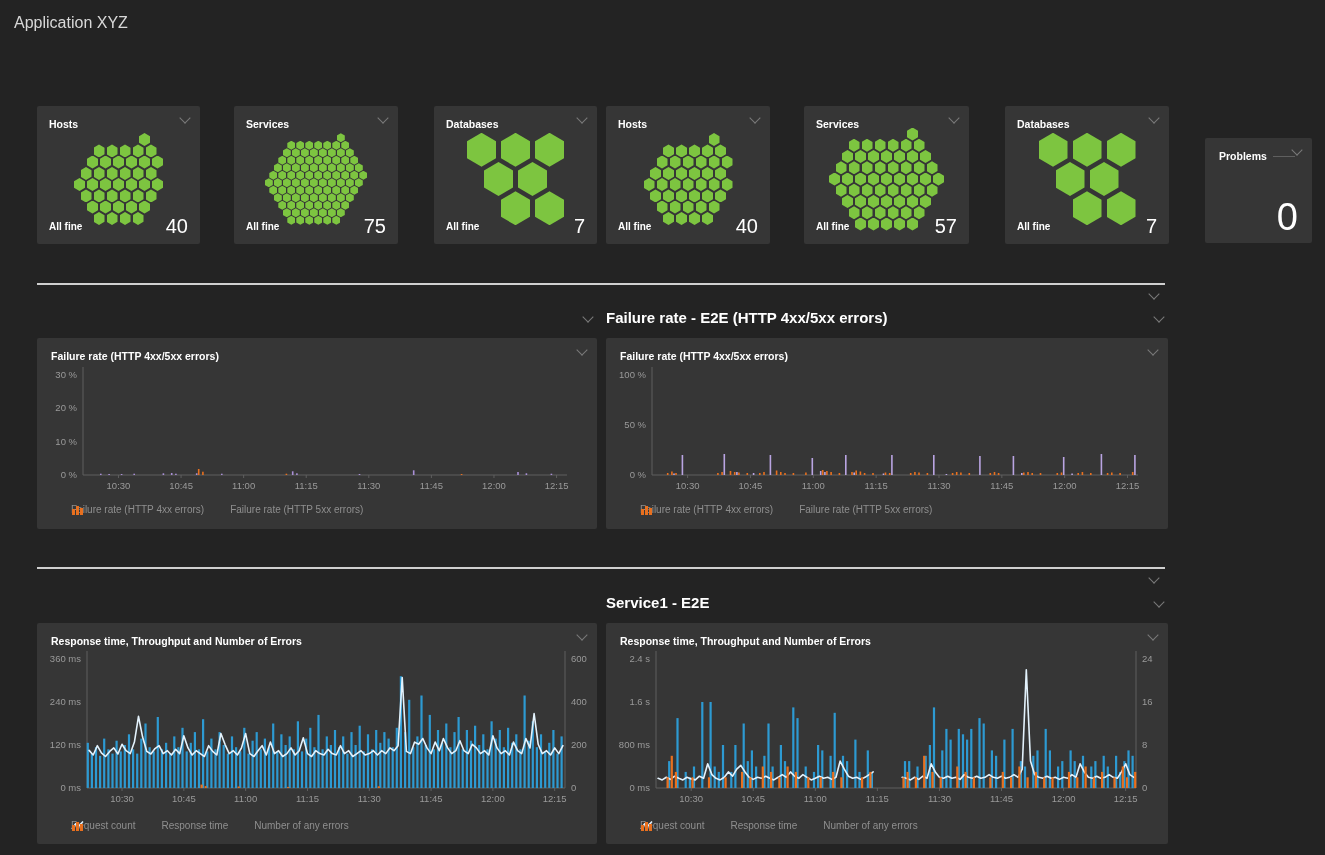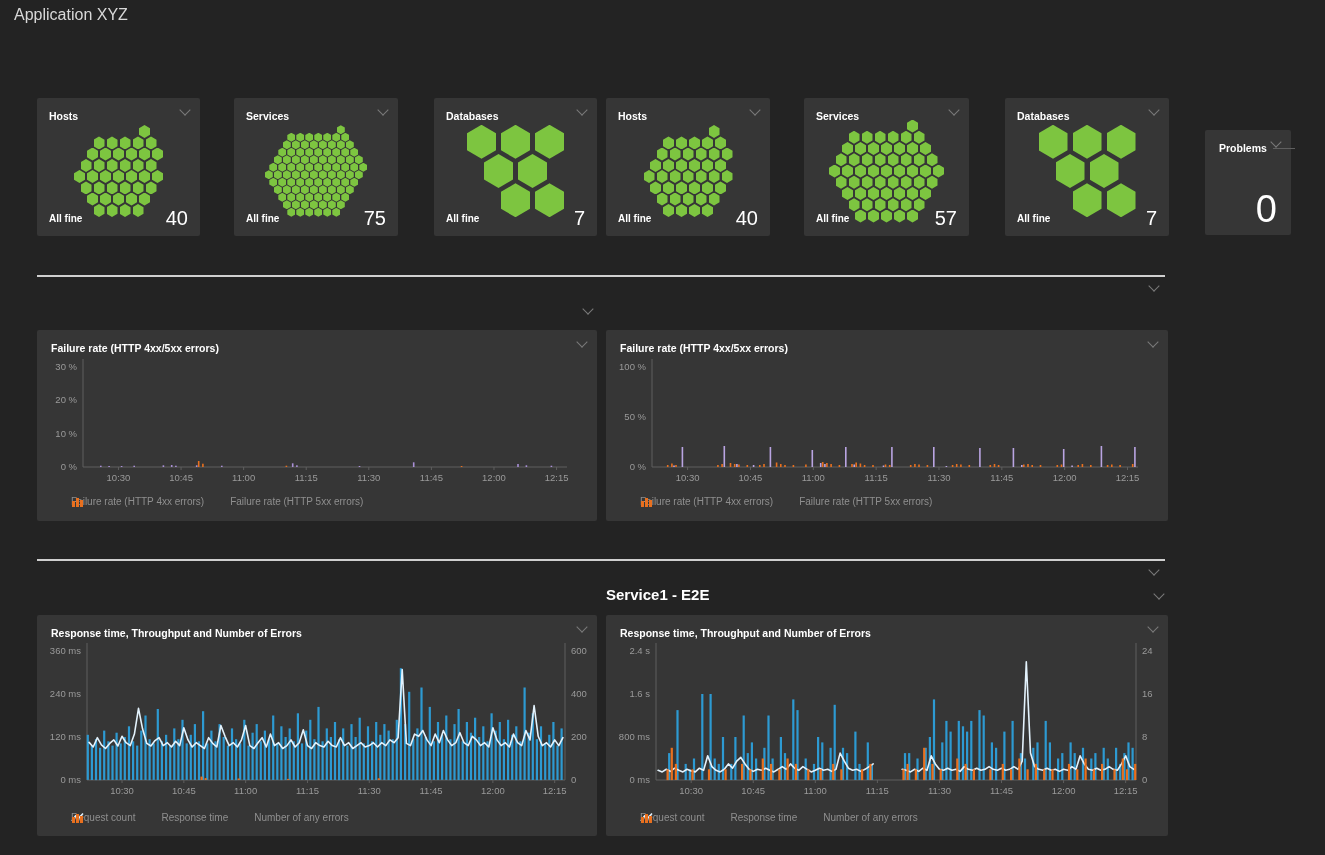--- a/index.html
+++ b/index.html
@@ -1,17 +1,17 @@
 <!DOCTYPE html>
 <html><head>
 <meta charset="utf-8">
 <style>
   html,body{margin:0;padding:0;background:#232323;width:1325px;height:855px;overflow:hidden;
     font-family:"Liberation Sans", sans-serif;-webkit-font-smoothing:antialiased;}
-  .page{position:absolute;inset:0;}
+  .page{position:absolute;inset:0;margin-top:8px;}
   .page-title{position:absolute;left:14px;top:6px;font-size:16px;color:#d8d8d8;font-weight:400;}
   .col-header{position:absolute;height:20px;}
   .col-header .st{font-size:15px;font-weight:700;color:#ffffff;}
   .chev{width:14px;height:14px;position:relative;display:inline-block;}
   .chev::after{content:"";position:absolute;left:3px;top:2px;width:7px;height:7px;
     border-right:1.5px solid #7a7a7a;border-bottom:1.5px solid #7a7a7a;transform:rotate(45deg);}
   .col-header .chev{position:absolute;right:2px;top:2px;}
   .tile{position:absolute;background:#363636;border-radius:2px;}
   .tile-head{position:absolute;left:12px;right:8px;top:8px;height:16px;}
   .tile-title{font-size:10.5px;font-weight:700;color:#ffffff;}
@@ -321,33 +321,37 @@
         <div class="hex" style="left: 101.5px; top: 2.8px; width: 29px; height: 34px; background: rgb(125, 197, 64); clip-path: polygon(50% 0px, 100% 25%, 100% 75%, 50% 100%, 0px 75%, 0px 25%);"></div>
         <div class="hex" style="left: 50.5px; top: 32px; width: 29px; height: 34px; background: rgb(125, 197, 64); clip-path: polygon(50% 0px, 100% 25%, 100% 75%, 50% 100%, 0px 75%, 0px 25%);"></div>
         <div class="hex" style="left: 84.5px; top: 32px; width: 29px; height: 34px; background: rgb(125, 197, 64); clip-path: polygon(50% 0px, 100% 25%, 100% 75%, 50% 100%, 0px 75%, 0px 25%);"></div>
         <div class="hex" style="left: 67.5px; top: 61.3px; width: 29px; height: 34px; background: rgb(125, 197, 64); clip-path: polygon(50% 0px, 100% 25%, 100% 75%, 50% 100%, 0px 75%, 0px 25%);"></div>
         <div class="hex" style="left: 101.5px; top: 61.3px; width: 29px; height: 34px; background: rgb(125, 197, 64); clip-path: polygon(50% 0px, 100% 25%, 100% 75%, 50% 100%, 0px 75%, 0px 25%);"></div>
       </div>
     <div class="hc-status">All fine</div>
     <div class="hc-count">7</div>
   </div>
 
-  <div class="tile" style="left:1205px;top:130px;width:86px;height:105px">
+  <div class="tile" style="left:1205px;top:130px;width:107px;height:105px">
     <div class="tile-head" style="left:14px">
       <span class="tile-title">Problems</span>
       <span class="chev"></span>
     </div>
     <div class="problems-dash"></div>
     <div class="problems-value">0</div>
   </div>
 
   <div class="divider" style="left:37px;top:275px;width:1128px"></div>
   <span class="chev divider-chev" style="left:1147px;top:280px"></span>
 
   <div class="col-header" style="left:37px;top:301px;width:560px">
+    <span class="chev"></span>
+  </div>
+  <div class="col-header" style="left:606px;top:301px;width:562px">
+    <span class="st">Failure rate - E2E (HTTP 4xx/5xx errors)</span>
     <span class="chev"></span>
   </div>
 
   <div class="tile chart-tile" style="left:37px;top:330px;width:560px;height:191px">
     <div class="tile-head" style="left:14px"><span class="tile-title">Failure rate (HTTP 4xx/5xx errors)</span><span class="chev"></span></div>
     <svg width="560" height="191" viewBox="0 0 560 191">
         <line x1="46" y1="29" x2="46" y2="137" stroke="#5f5f5f" stroke-width="1"></line>
         <line x1="46" y1="137" x2="530" y2="137" stroke="#5f5f5f" stroke-width="1"></line>
         <text x="40" y="140" fill="#9a9a9a" font-size="9.5" text-anchor="end">0 %</text>
         <text x="40" y="106.66666666666666" fill="#9a9a9a" font-size="9.5" text-anchor="end">10 %</text>

